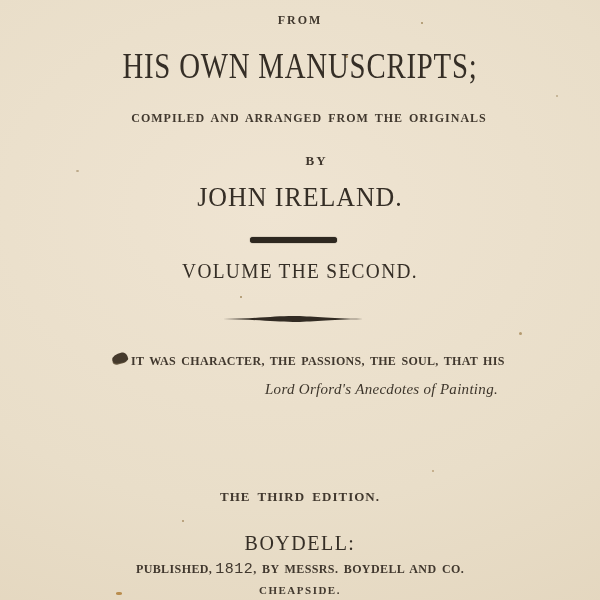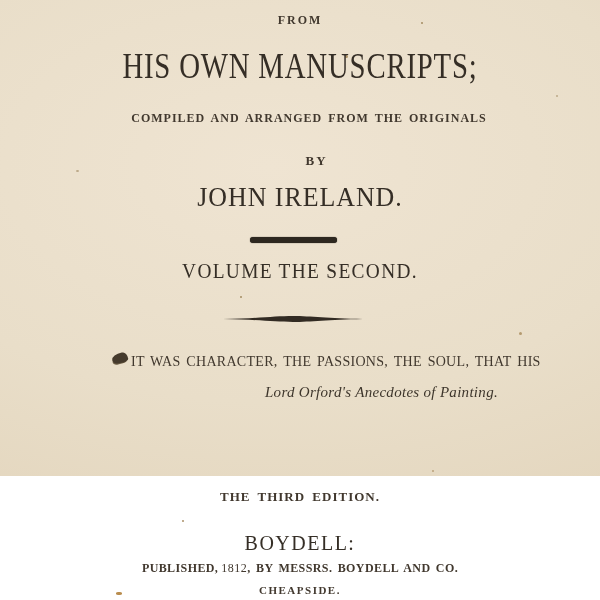--- a/index.html
+++ b/index.html
@@ -8,21 +8,21 @@
   }
   body {
     width: 600px;
     height: 600px;
     overflow: hidden;
     font-family: "Liberation Serif", serif;
   }
   .page {
     position: relative;
     width: 600px;
-    height: 476px;
+    height: 600px;
     background:
       radial-gradient(ellipse 120% 90% at 45% 35%, #efe4d2 0%, #e9dec9 55%, #e2d4bb 100%);
     color: #3a332b;
   }
   .line {
     position: absolute;
     left: 0;
     right: 0;
     text-align: center;
     line-height: 1.2;
@@ -88,22 +88,22 @@
     top: 315px;
     left: 223px;
   }
   .epigraph {
     position: absolute;
     top: 354px;
     left: 112px;
     width: 388px;
   }
   .quote-line {
-    font-size: 14px;
-    font-weight: 400;
+    font-size: 12px;
+    font-weight: 700;
     letter-spacing: 0.3px;
     word-spacing: 2px;
     color: #41382e;
     line-height: 1.2;
     white-space: nowrap;
   }
   .quote-line-1 { text-indent: 19px; }
   .quote-line-2 { margin-top: 8px; }
   .ink-smudge {
     position: absolute;
@@ -140,24 +140,25 @@
   }
   .imprint-publisher {
     top: 561px;
     font-size: 12px;
     font-weight: 700;
     letter-spacing: 0.4px;
     word-spacing: 2px;
     color: #41382e;
   }
   .imprint-year {
-    font-size: 12px;
+    font-size: 15px;
     font-weight: 400;
     letter-spacing: 0.5px;
     margin-left: 3px;
+    font-family: Liberation Mono, monospace;
   }
   .imprint-address {
     top: 584px;
     font-size: 11px;
     letter-spacing: 1.5px;
   }
   .speckle {
     position: absolute;
     border-radius: 50%;
   }

